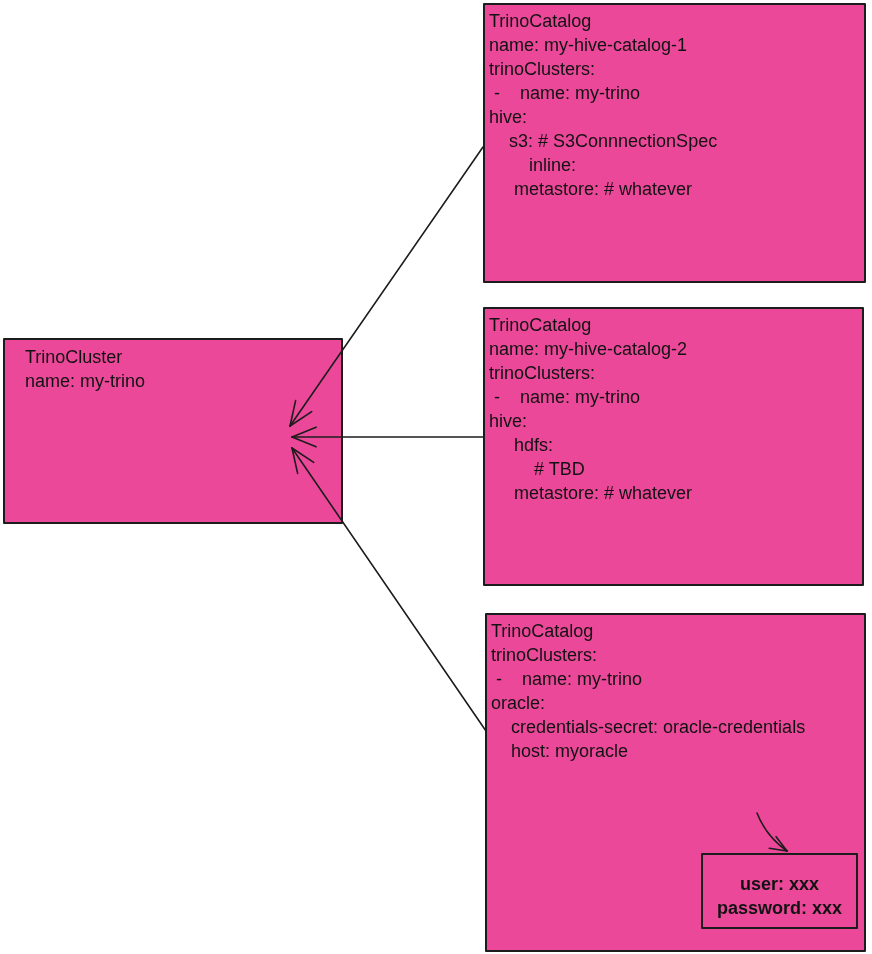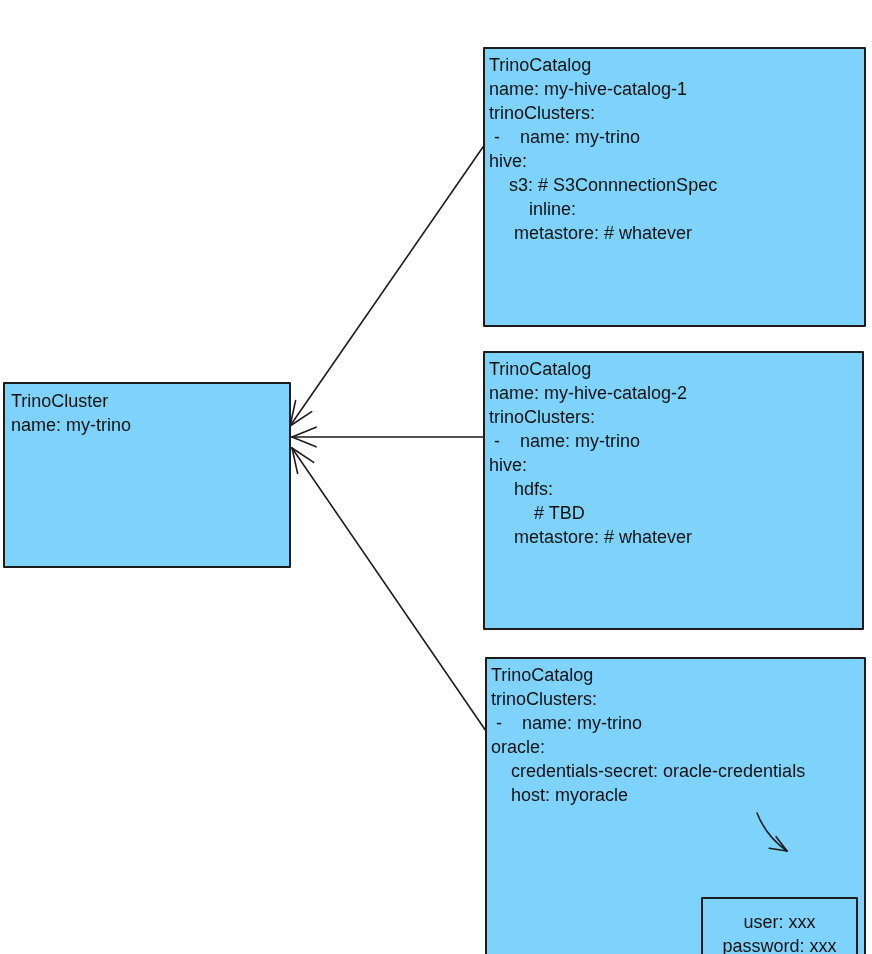--- a/index.html
+++ b/index.html
@@ -10,38 +10,38 @@
     background: #ffffff;
     font-family: "Liberation Sans", sans-serif;
     color: #121212;
     overflow: hidden;
   }
   .node {
     position: absolute;
     box-sizing: border-box;
     border: 2px solid #1c1c1c;
     border-radius: 1px;
-    background: #7dd3fc;
+    background: #ec4899;
     padding: 4px 4px;
     font-size: 18px;
     line-height: 24px;
-    margin-top: 44px;
   }
   .yaml-line {
     white-space: pre;
     height: 24px;
   }
-  .node-cluster   { left: 3px;   top: 338px; width: 288px; height: 186px; padding: 5px 6px; }
+  .node-cluster   { left: 3px;   top: 338px; width: 340px; height: 186px; padding: 5px 20px; }
   .node-catalog-1 { left: 483px; top: 3px;   width: 383px; height: 280px; }
   .node-catalog-2 { left: 483px; top: 307px; width: 381px; height: 279px; }
   .node-catalog-3 { left: 485px; top: 613px; width: 381px; height: 339px; }
   .node-credentials {
     left: 701px; top: 853px; width: 157px; height: 76px;
     text-align: center;
-    padding-top: 11px;
+    padding-top: 17px;
+    font-weight: bold;
   }
   .connectors {
     position: absolute;
     left: 0; top: 0;
     width: 872px; height: 954px;
     pointer-events: none;
     z-index: 10;
   }
   .connectors path {
     fill: none;

